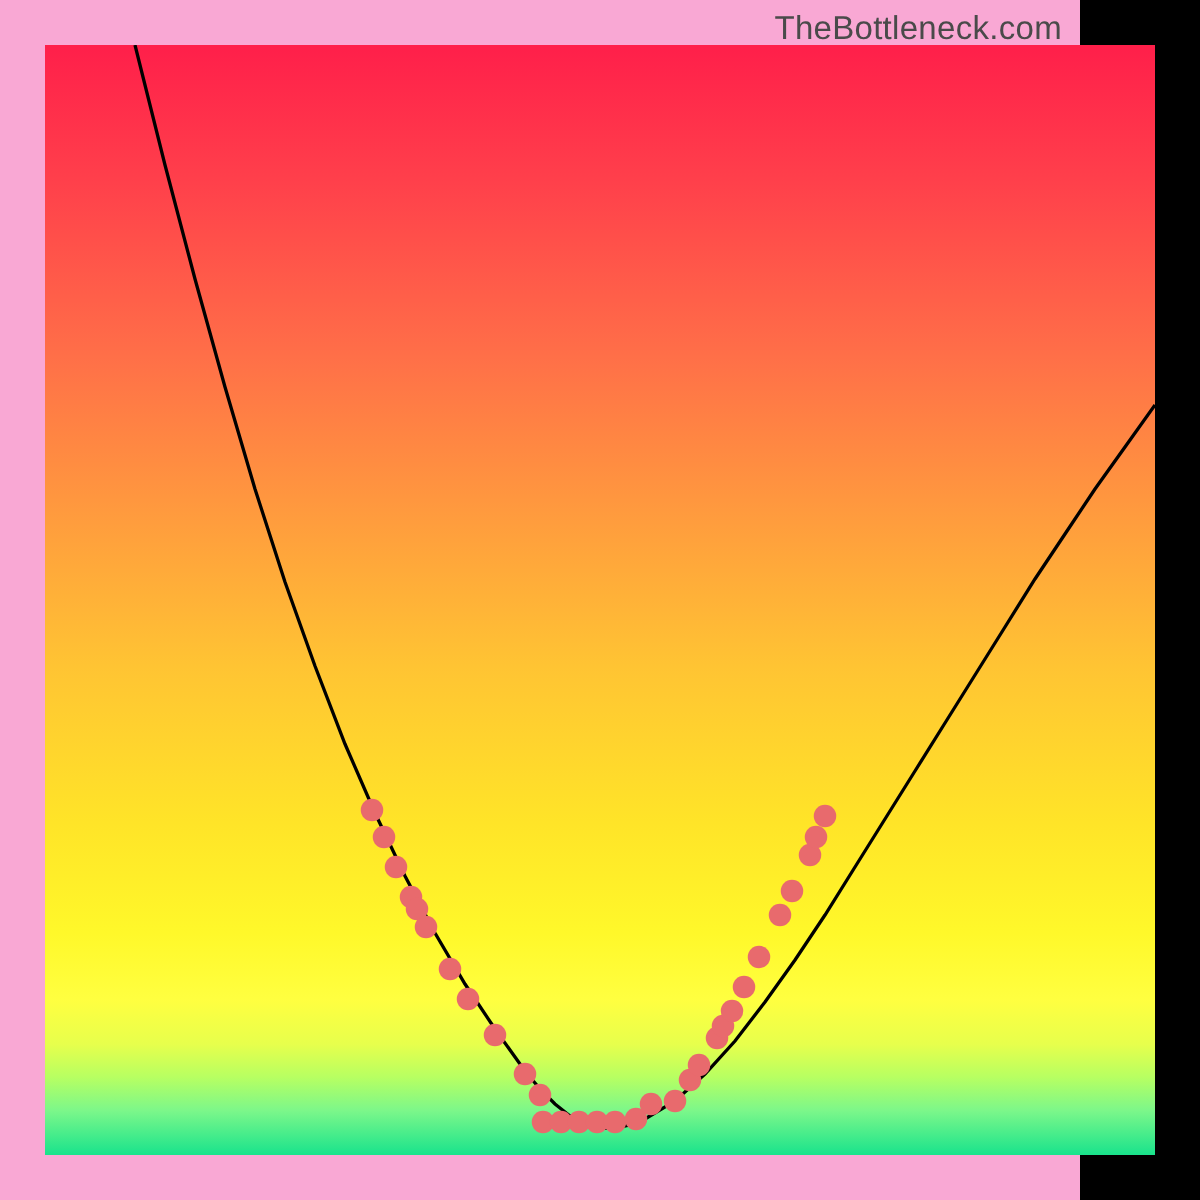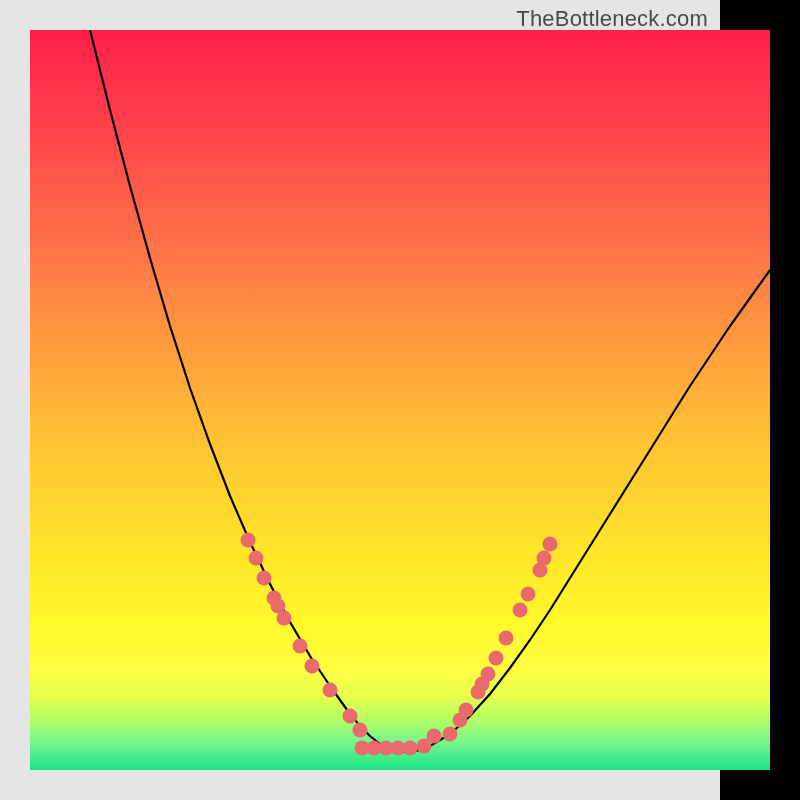--- a/index.html
+++ b/index.html
@@ -10,21 +10,21 @@
     background: #000;
     overflow: hidden;
     font-family: Arial, Helvetica, sans-serif;
   }
   .frame {
     position: absolute;
     left: 0;
     top: 0;
     width: 720px;
     height: 800px;
-    background: #e5e5e5;
+    background: #f9a8d4;
   }
   .plot {
     position: absolute;
     left: 30px;
     top: 30px;
     width: 740px;
     height: 740px;
     background: linear-gradient(
       to bottom,
       #ff1f4a 0%,

